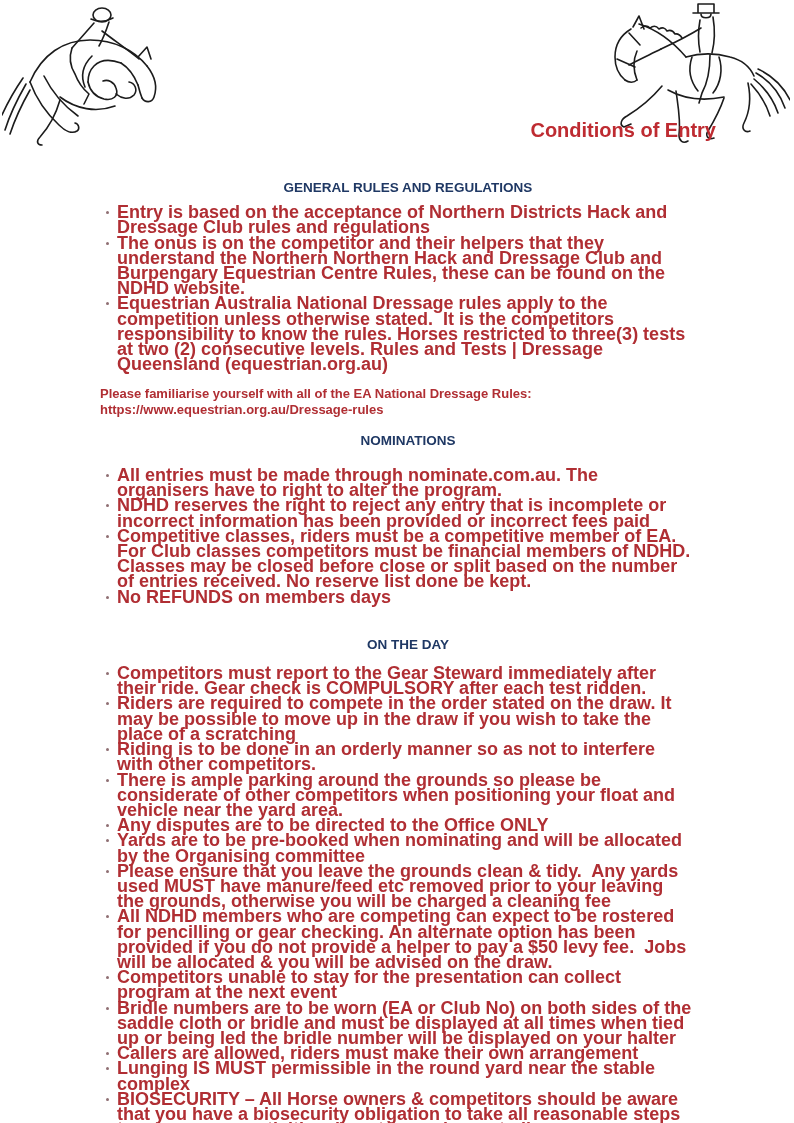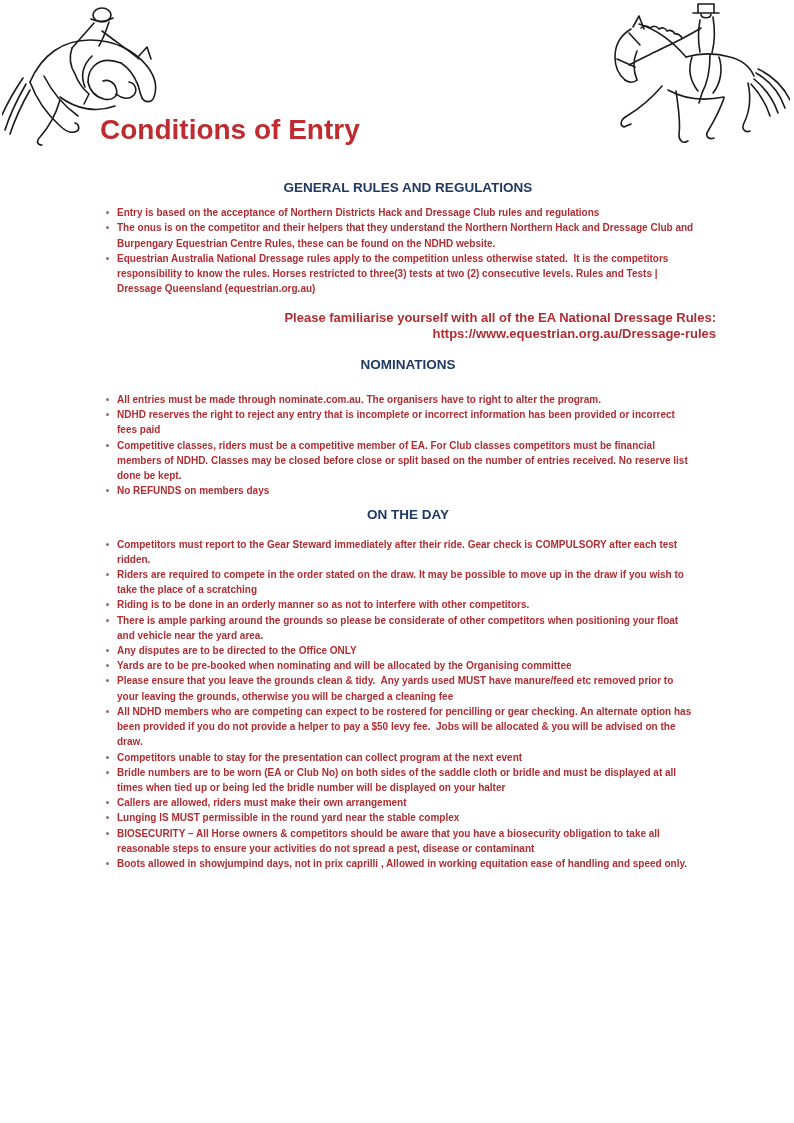--- a/index.html
+++ b/index.html
@@ -9,44 +9,44 @@
     background:#ffffff;
     font-family:"Liberation Sans",sans-serif;
     font-weight:bold;
     overflow:hidden;
   }
   .horse{position:absolute;}
   .horse svg{display:block;}
   .horse path,.horse ellipse{fill:none;stroke:#1c1c1c;stroke-width:1.6;stroke-linecap:round;stroke-linejoin:round;}
   .page-title{
     position:absolute;top:116px;left:100px;width:616px;
-    margin:0;text-align:left;
-    font-size:28px;line-height:28px;color:#BE2B31;
+    margin:0;text-align:right;
+    font-size:20px;line-height:28px;color:#BE2B31;
   }
   .content{position:absolute;top:170px;left:100px;width:616px;}
   .sec-heading{
     margin:10px;font-size:13.5px;line-height:15.2px;
     color:#1F3864;text-align:center;
   }
   .sec-heading.nominations{margin:16px 0 20px 0;}
-  .sec-heading.ontheday{margin:9px 0 14px 0;}
+  .sec-heading.ontheday{margin:32px 0 14px 0;}
   ul.bullets{
     margin:0;padding:0 0 0 17px;width:578px;list-style:none;
   }
   ul.bullets li{
     position:relative;
-    font-size:10px;line-height:15.2px;color:#B02E33;
+    font-size:18px;line-height:15.2px;color:#B02E33;
     white-space:pre-wrap;
   }
   ul.bullets li::before{
     content:"";position:absolute;left:-11px;top:6px;
     width:3px;height:3px;border-radius:50%;background:#8F6F73;
   }
   .notice{
-    margin:14px 0 0 0;text-align:right;
+    margin:14px 0 0 0;text-align:left;
     font-size:13px;line-height:15.2px;color:#B02E33;
   }
 </style>
 </head>
 <body>
 
 <div class="page">
 
   <div class="horse" style="top:2px;left:2px;">
     <svg width="172" height="148" viewBox="0 0 172 148">

